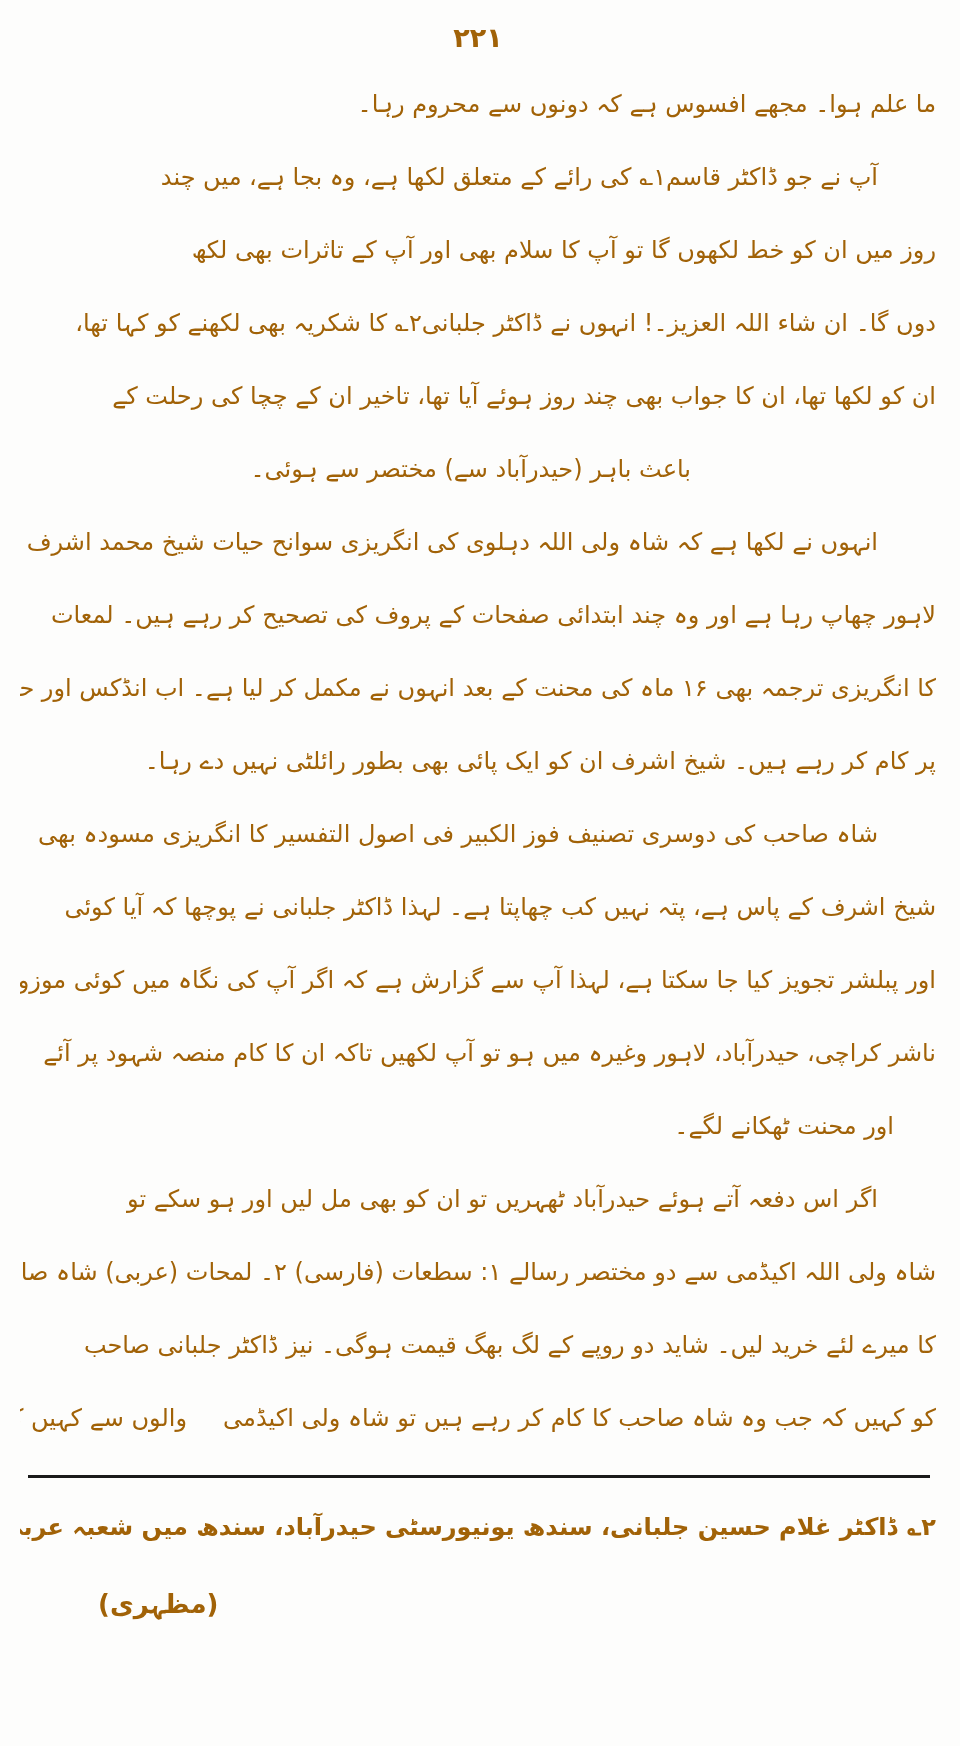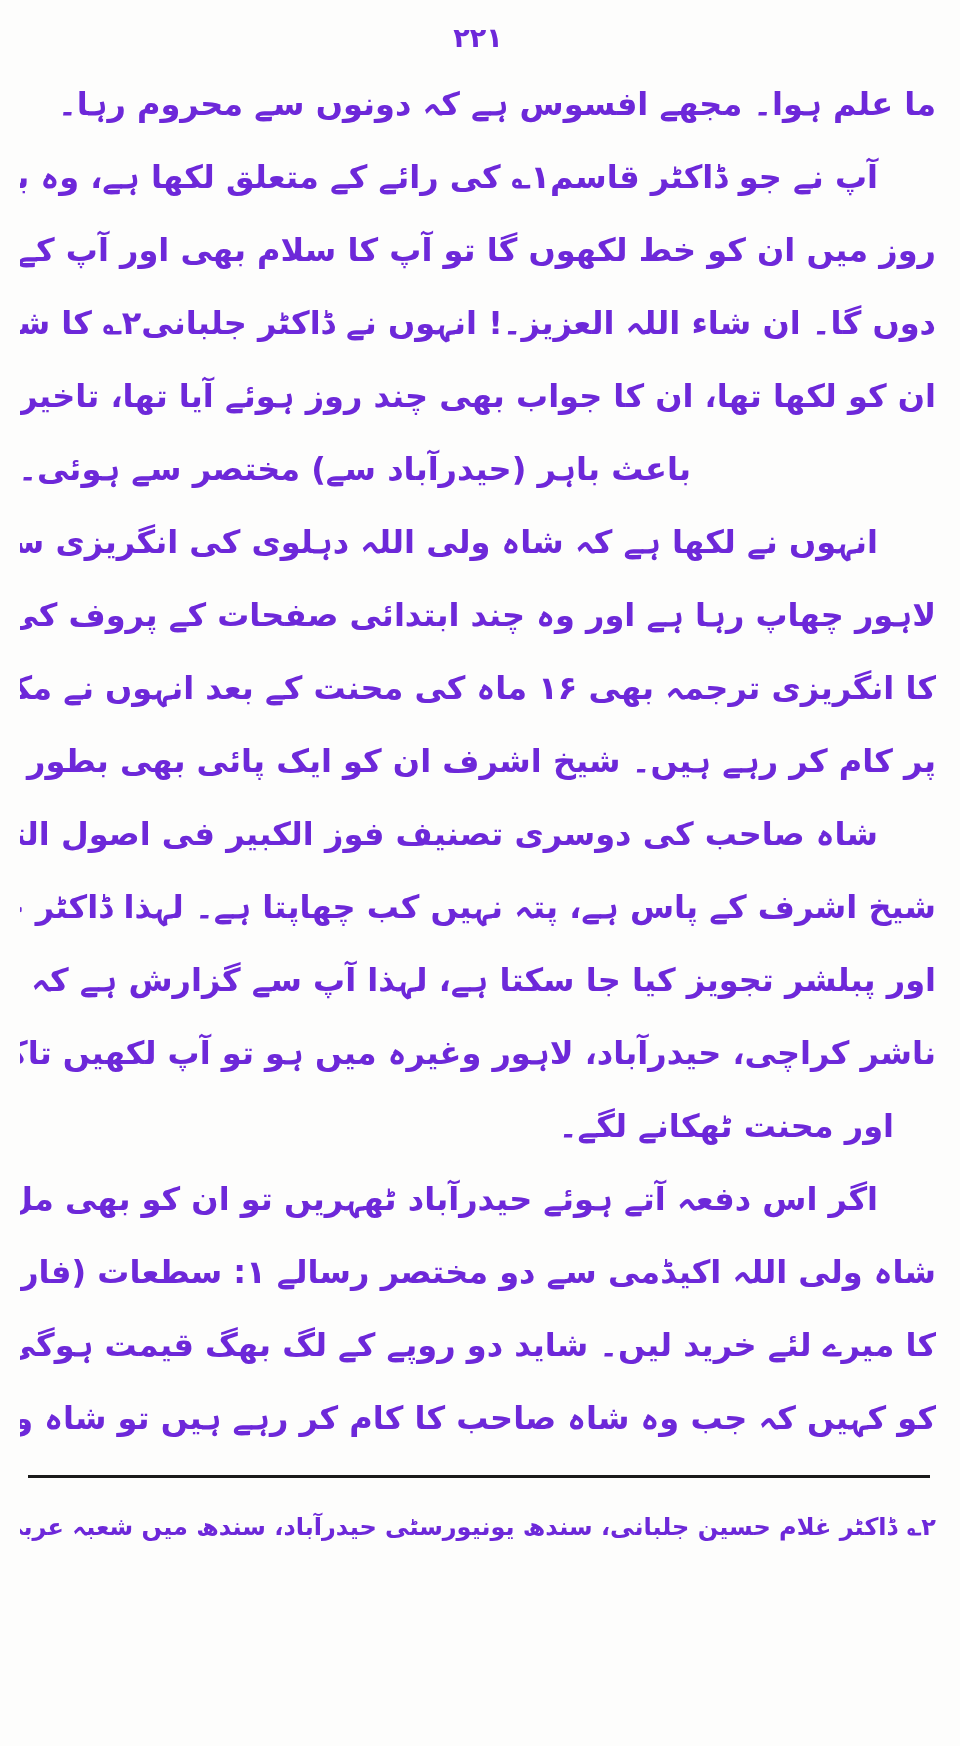--- a/index.html
+++ b/index.html
@@ -1,29 +1,29 @@
 <!DOCTYPE html>
 <html lang="ur" dir="rtl"><head>
 <meta charset="utf-8">
 <style>
   html,body{margin:0;padding:0;background:#d9d9d9;}
   .page{
     width:960px;height:1746px;margin:0 auto;background:#fefefdp;
     background:#fdfdfc;box-sizing:border-box;position:relative;
     padding:16px 24px 0 20px;overflow:hidden;
-    font-family:"DejaVu Sans",sans-serif;color:#6d28d9;
+    font-family:"DejaVu Sans",sans-serif;color:#a16207;
   }
   .page-number{
     text-align:center;font-size:27px;font-weight:bold;letter-spacing:3px;
     height:44px;line-height:44px;
   }
   .body-text{direction:rtl;margin-top:8px;}
   .line{
     direction:rtl;text-align:right;unicode-bidi:plaintext;
-    font-size:32px;font-weight:700;line-height:73px;height:73px;
+    font-size:24px;font-weight:400;line-height:73px;height:73px;
     white-space:nowrap;overflow:hidden;
   }
   .line.paragraph-start{text-indent:58px;}
   .line.short-center{padding-right:245px;}
   .line.short-right{padding-right:42px;}
   .footnote-rule{
     border:none;border-top:3px solid #1a1a1a;
     margin:20px 6px 0 8px;height:0;
   }
   .footnotes{direction:rtl;margin-top:16px;}
@@ -90,14 +90,15 @@
   <hr class="footnote-rule">
 
   <div class="footnotes">
 
 
       <div class="footnote">
         <span class="fn-marker">۲؎</span><span>ڈاکٹر غلام حسین جلبانی، سندھ یونیورسٹی حیدرآباد، سندھ میں شعبہ عربی کے صدر رہے ہیں</span>
       </div>
     </div>
 
+  <div class="signature">(مظہری)</div>
 
 </div>
 
 </body></html>

